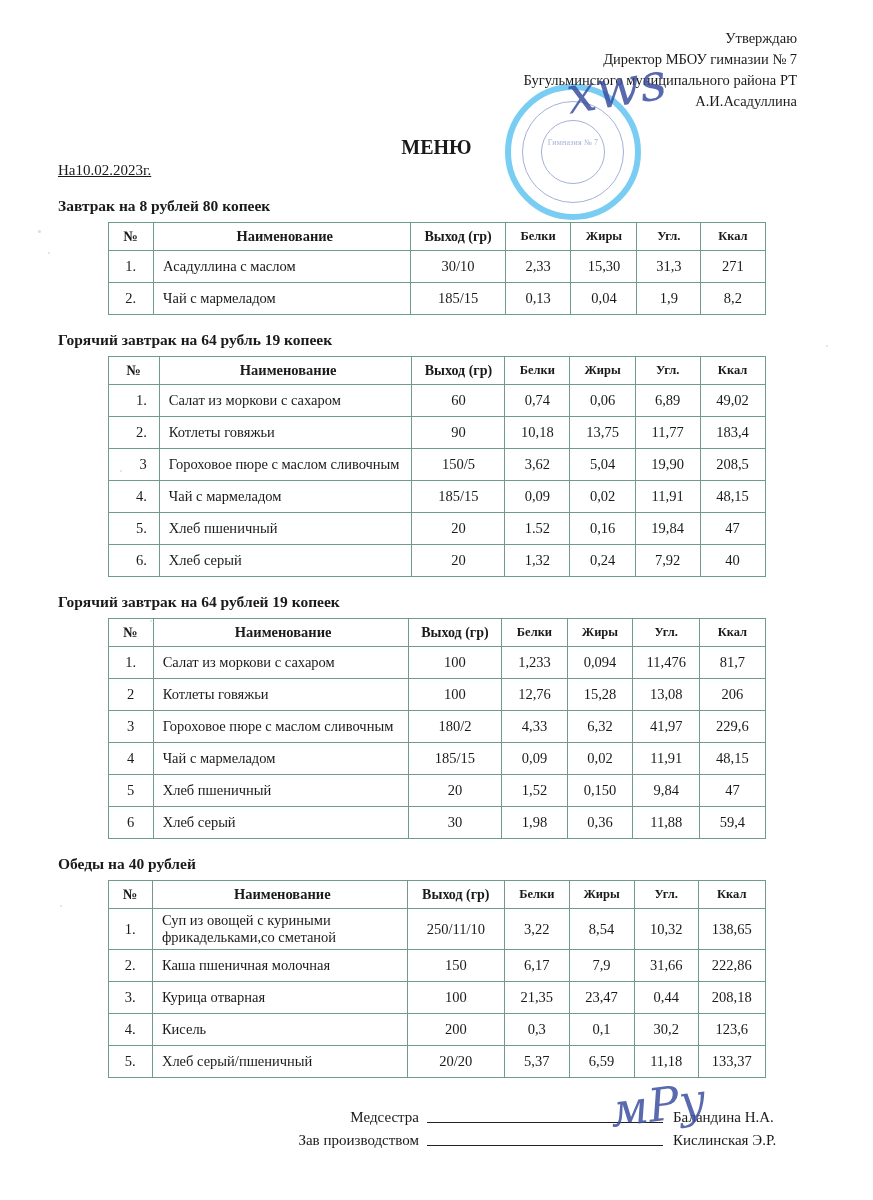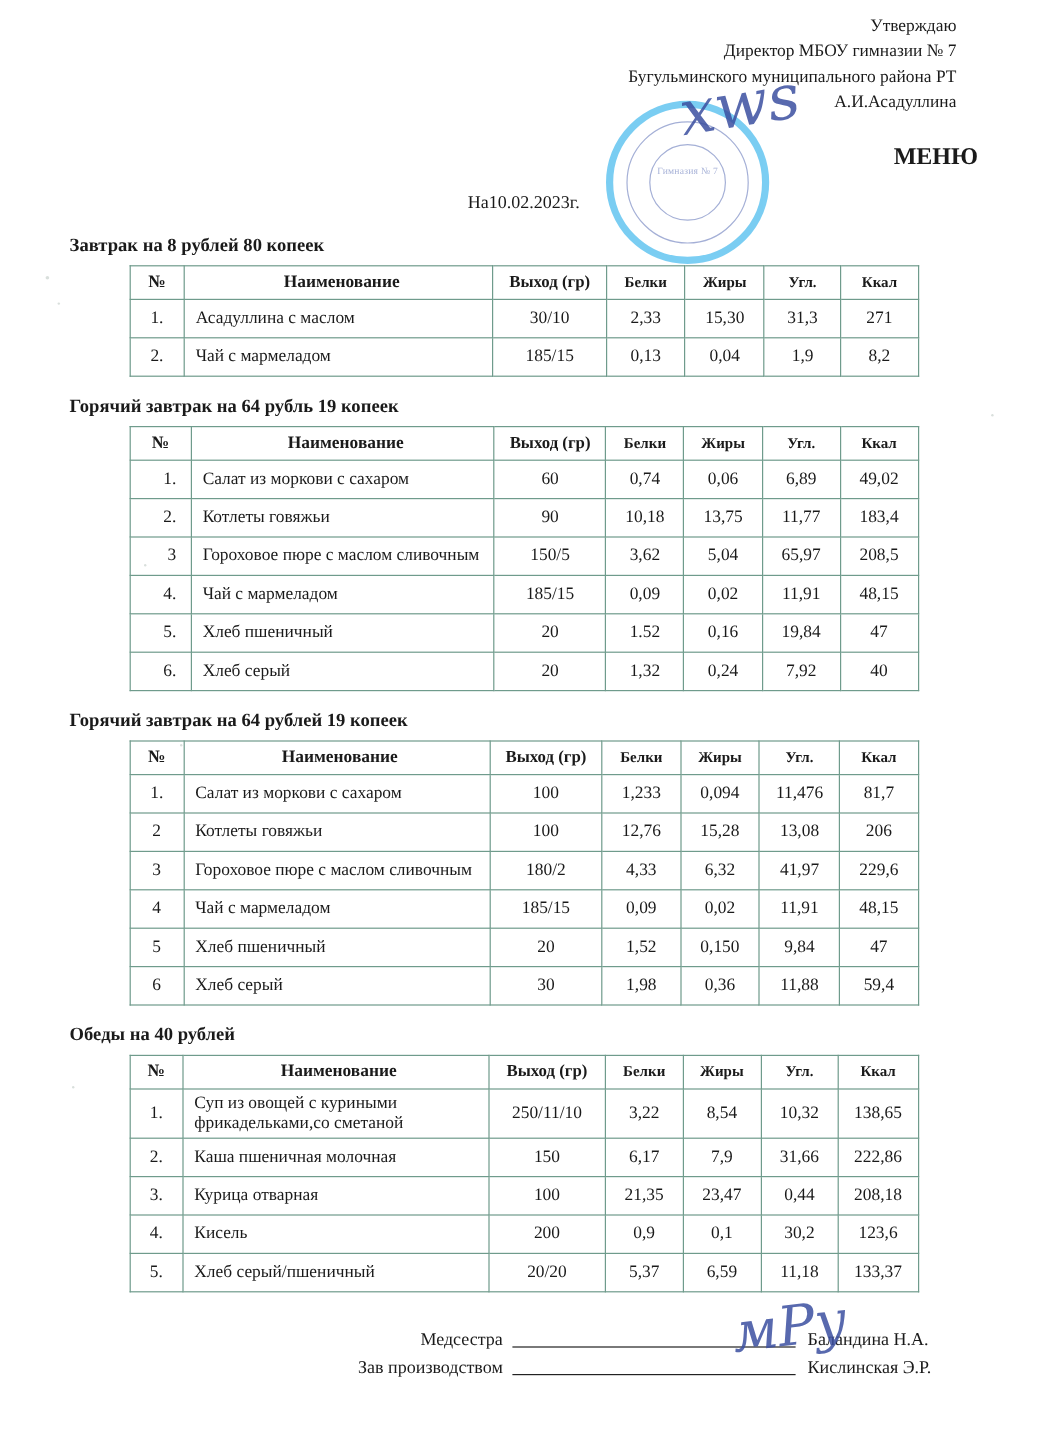--- a/index.html
+++ b/index.html
@@ -13,21 +13,21 @@
     font-family: "Liberation Serif", serif;
     color: #1a1a1a;
     position: relative;
     overflow: hidden;
   }
   .page {
     position: relative;
     width: 873px;
     height: 1200px;
     box-sizing: border-box;
-    padding: 12px 58px 0 58px;
+    padding: 28px 58px 0 58px;
   }
 
   
   .header {
     text-align: right;
     font-size: 14.5px;
     line-height: 1.45;
     position: relative;
     z-index: 3;
     padding-right: 18px;
@@ -92,29 +92,29 @@
     font-family: "DejaVu Serif", serif;
     font-size: 46px;
     font-style: italic;
     transform: rotate(-7deg);
     opacity: .85;
     pointer-events: none;
   }
 
   
   .doc-title {
-    text-align: right;
+    text-align: center;
     font-size: 20px;
     font-weight: bold;
     margin-top: 24px;
   }
   .doc-date {
-    text-align: center;
     font-size: 15px;
-    margin-top: 18px;
+    text-decoration: underline;
+    margin-top: 3px;
   }
   .section-title {
     text-align: left;
     font-size: 15.5px;
     font-weight: bold;
     margin: 16px 0 7px 0;
   }
   .section-title.first { margin-top: 18px; }
 
   
@@ -269,21 +269,21 @@
         <td class="c-val">13,75</td>
         <td class="c-val">11,77</td>
         <td class="c-val">183,4</td>
       </tr>
       <tr>
         <td class="c-num" style="text-align:right;padding-right:12px">3</td>
         <td class="c-name two-line">Гороховое пюре с маслом сливочным</td>
         <td class="c-out">150/5</td>
         <td class="c-val">3,62</td>
         <td class="c-val">5,04</td>
-        <td class="c-val">65,97</td>
+        <td class="c-val">19,90</td>
         <td class="c-val">208,5</td>
       </tr>
       <tr>
         <td class="c-num" style="text-align:right;padding-right:12px">4.</td>
         <td class="c-name">Чай с мармеладом</td>
         <td class="c-out">185/15</td>
         <td class="c-val">0,09</td>
         <td class="c-val">0,02</td>
         <td class="c-val">11,91</td>
         <td class="c-val">48,15</td>
@@ -418,21 +418,21 @@
         <td class="c-out">100</td>
         <td class="c-val">21,35</td>
         <td class="c-val">23,47</td>
         <td class="c-val">0,44</td>
         <td class="c-val">208,18</td>
       </tr>
       <tr>
         <td class="c-num">4.</td>
         <td class="c-name">Кисель</td>
         <td class="c-out">200</td>
-        <td class="c-val">0,9</td>
+        <td class="c-val">0,3</td>
         <td class="c-val">0,1</td>
         <td class="c-val">30,2</td>
         <td class="c-val">123,6</td>
       </tr>
       <tr>
         <td class="c-num">5.</td>
         <td class="c-name">Хлеб серый/пшеничный</td>
         <td class="c-out">20/20</td>
         <td class="c-val">5,37</td>
         <td class="c-val">6,59</td>

